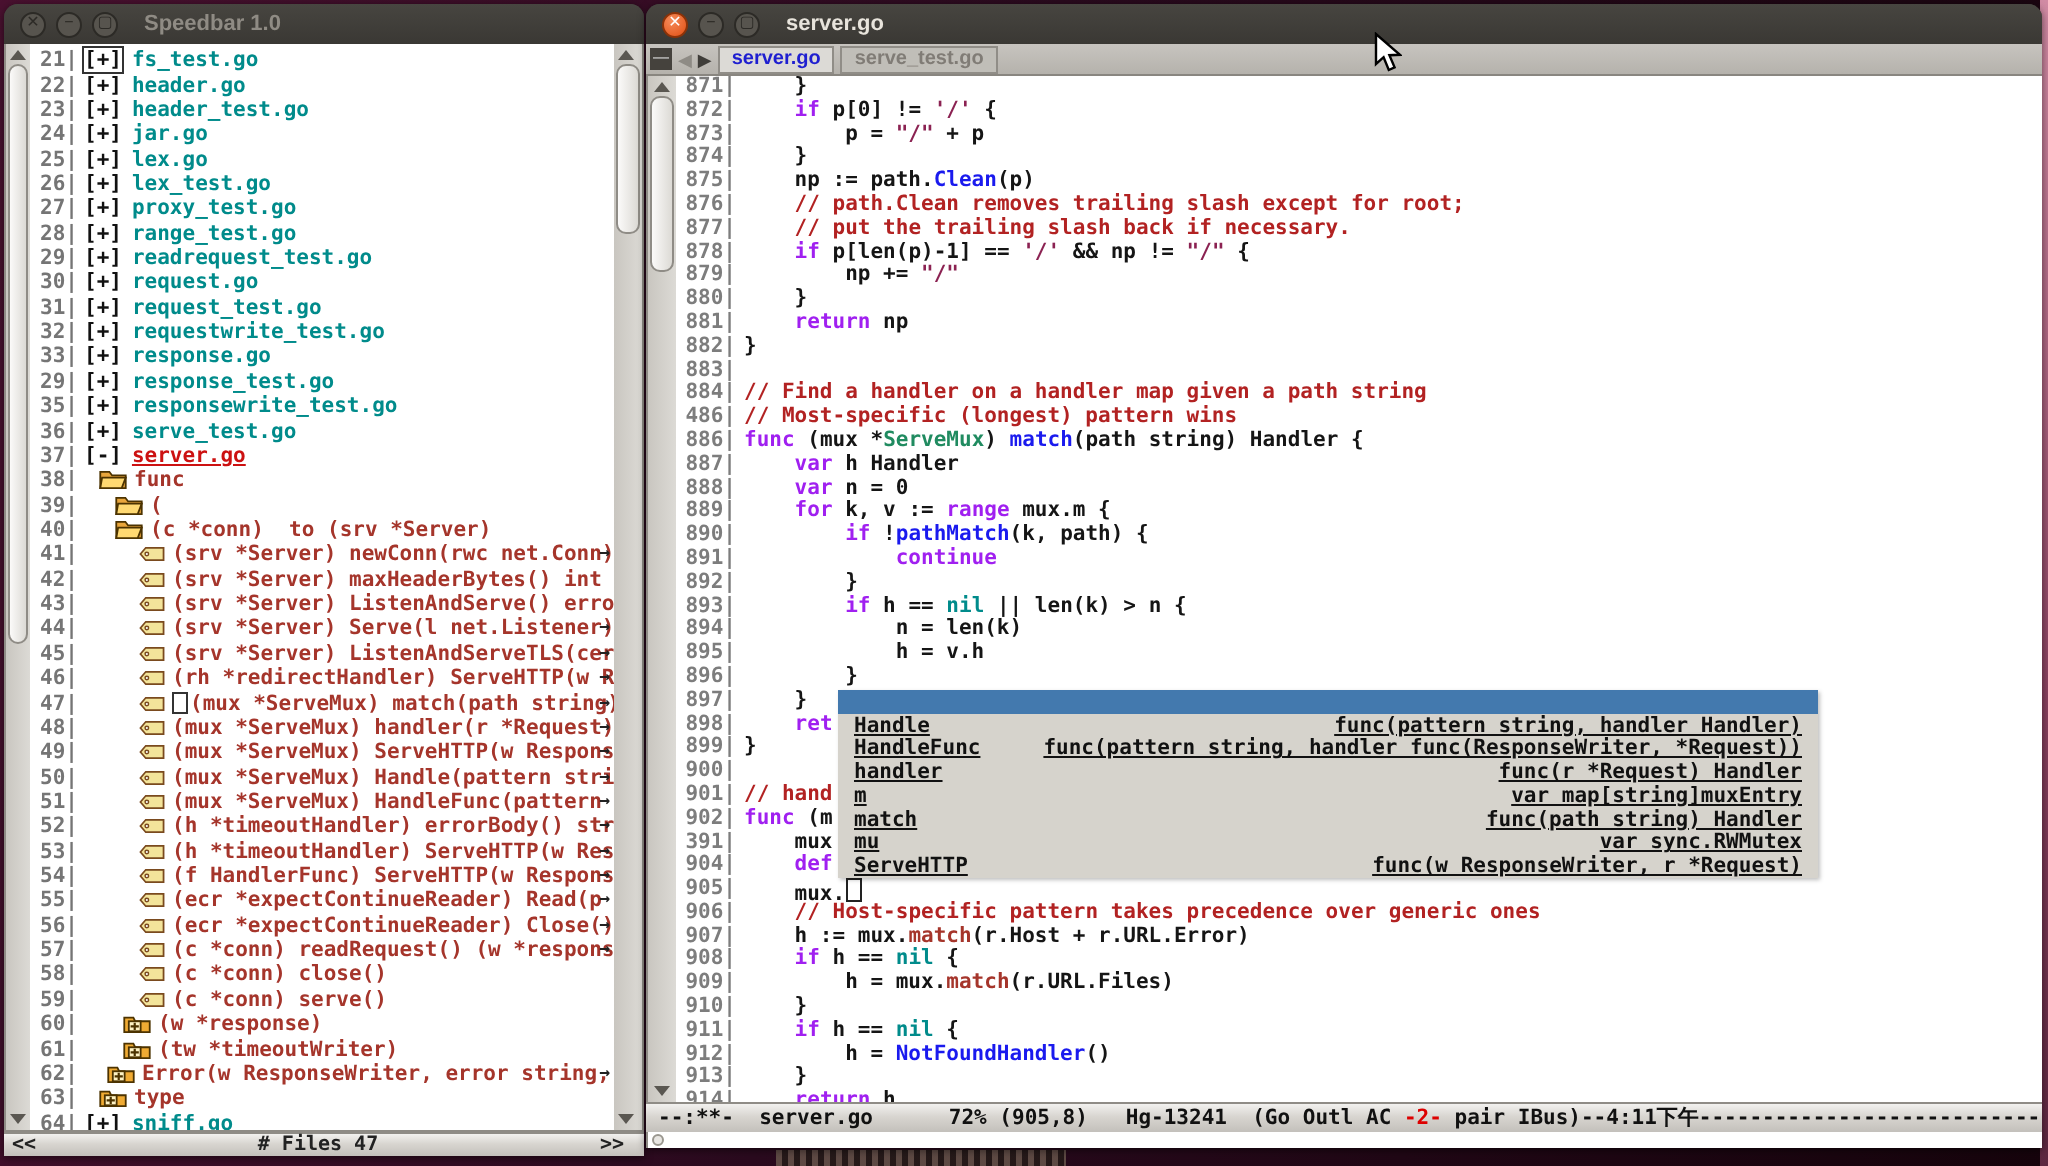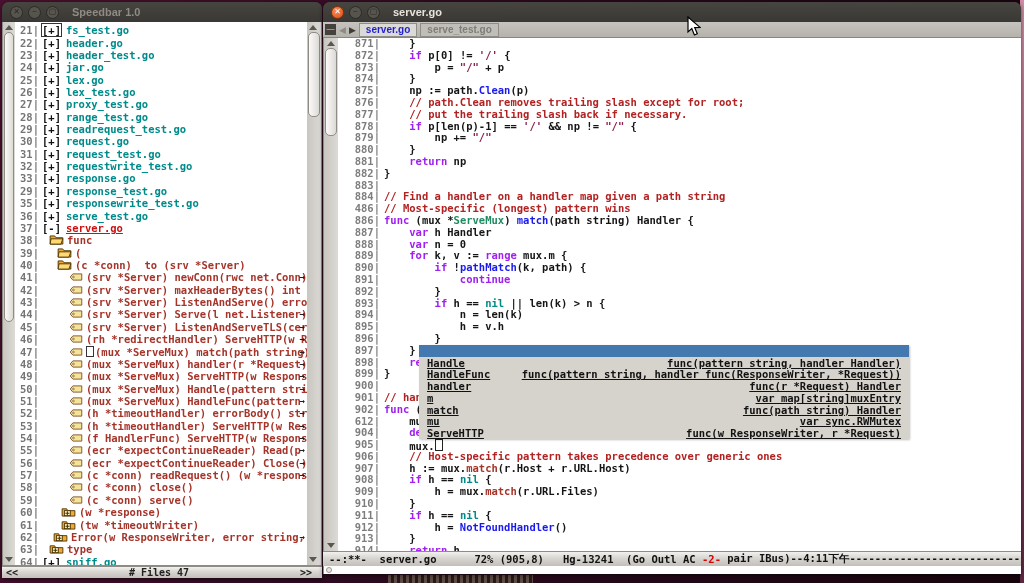--- a/index.html
+++ b/index.html
@@ -65,21 +65,21 @@
   .tab{height:14px;display:flex;align-items:center;padding:0 6px;font-size:10px;font-weight:bold;
     border:1px solid #908d87;box-sizing:border-box;}
   .tab.active{background:#dcdad6;color:#1f1fd0;}
   .tab.inactive{background:#c0beb8;color:#807c76;}
   #ed-body{position:absolute;top:36px;left:0;right:0;bottom:23px;background:#fff;display:flex;
     border-left:1px solid #8e8b85;box-sizing:border-box;}
   #ed-scroll{width:14px;flex:none;}
   #code-text-layer{flex:1;overflow:hidden;position:relative;}
   .code-line{height:11.8px;display:flex;white-space:pre;
     font-family:"DejaVu Sans Mono",monospace;font-size:10.5px;font-weight:bold;line-height:11.8px;}
-  .lnum{width:30px;text-align:right;color:#7d7d7d;flex:none;margin-left:12px;}
+  .lnum{width:30px;text-align:right;color:#7d7d7d;flex:none;}
   .ltext{padding-left:4px;}
   .sg-d{color:#151515;} .sg-k{color:#a020f0;} .sg-c{color:#b22222;} .sg-s{color:#8b2252;}
   .sg-f{color:#1a1aee;} .sg-t{color:#208b60;} .sg-o{color:#008b8b;text-align:center;} .sg-m{color:#a5352b;}
   .hollow-cursor{display:inline-block;width:6px;height:10px;border:1px solid #222;vertical-align:-1px;}
 
   #ac-popup{position:absolute;left:81px;top:306.8px;width:490px;background:#d6d3cc;
     font-family:"DejaVu Sans Mono",monospace;font-size:10.5px;font-weight:bold;color:#111;
     box-shadow:1px 1px 2px rgba(0,0,0,.25);}
   .ac-row{height:11.8px;display:flex;justify-content:space-between;align-items:center;padding:0 8px;white-space:pre;text-decoration:underline;}
   .ac-row.sel{background:#4379ae;}
@@ -319,25 +319,25 @@
         <div class="code-line"><span class="lnum">893|</span><span class="ltext"><span class="sg-d">        </span><span class="sg-k">if</span><span class="sg-d"> h == </span><span class="sg-o">nil</span><span class="sg-d"> || len(k) &gt; n {</span></span></div>
         <div class="code-line"><span class="lnum">894|</span><span class="ltext"><span class="sg-d">            n = len(k)</span></span></div>
         <div class="code-line"><span class="lnum">895|</span><span class="ltext"><span class="sg-d">            h = v.h</span></span></div>
         <div class="code-line"><span class="lnum">896|</span><span class="ltext"><span class="sg-d">        }</span></span></div>
         <div class="code-line"><span class="lnum">897|</span><span class="ltext"><span class="sg-d">    }</span></span></div>
         <div class="code-line"><span class="lnum">898|</span><span class="ltext"><span class="sg-d">    </span><span class="sg-k">ret</span></span></div>
         <div class="code-line"><span class="lnum">899|</span><span class="ltext"><span class="sg-d">}</span></span></div>
         <div class="code-line"><span class="lnum">900|</span><span class="ltext"></span></div>
         <div class="code-line"><span class="lnum">901|</span><span class="ltext"><span class="sg-c">// hand</span></span></div>
         <div class="code-line"><span class="lnum">902|</span><span class="ltext"><span class="sg-k">func</span><span class="sg-d"> (m</span></span></div>
-        <div class="code-line"><span class="lnum">612|</span><span class="ltext"><span class="sg-d">    mux</span></span></div>
+        <div class="code-line"><span class="lnum">391|</span><span class="ltext"><span class="sg-d">    mux</span></span></div>
         <div class="code-line"><span class="lnum">904|</span><span class="ltext"><span class="sg-d">    </span><span class="sg-k">def</span></span></div>
         <div class="code-line"><span class="lnum">905|</span><span class="ltext"><span class="sg-d">    mux.</span><span class="hollow-cursor"></span></span></div>
         <div class="code-line"><span class="lnum">906|</span><span class="ltext"><span class="sg-d">    </span><span class="sg-c">// Host-specific pattern takes precedence over generic ones</span></span></div>
-        <div class="code-line"><span class="lnum">907|</span><span class="ltext"><span class="sg-d">    h := mux.</span><span class="sg-m">match</span><span class="sg-d">(r.Host + r.URL.Host)</span></span></div>
+        <div class="code-line"><span class="lnum">907|</span><span class="ltext"><span class="sg-d">    h := mux.</span><span class="sg-m">match</span><span class="sg-d">(r.Host + r.URL.Error)</span></span></div>
         <div class="code-line"><span class="lnum">908|</span><span class="ltext"><span class="sg-d">    </span><span class="sg-k">if</span><span class="sg-d"> h == </span><span class="sg-o">nil</span><span class="sg-d"> {</span></span></div>
         <div class="code-line"><span class="lnum">909|</span><span class="ltext"><span class="sg-d">        h = mux.</span><span class="sg-m">match</span><span class="sg-d">(r.URL.Files)</span></span></div>
         <div class="code-line"><span class="lnum">910|</span><span class="ltext"><span class="sg-d">    }</span></span></div>
         <div class="code-line"><span class="lnum">911|</span><span class="ltext"><span class="sg-d">    </span><span class="sg-k">if</span><span class="sg-d"> h == </span><span class="sg-o">nil</span><span class="sg-d"> {</span></span></div>
         <div class="code-line"><span class="lnum">912|</span><span class="ltext"><span class="sg-d">        h = </span><span class="sg-f">NotFoundHandler</span><span class="sg-d">()</span></span></div>
         <div class="code-line"><span class="lnum">913|</span><span class="ltext"><span class="sg-d">    }</span></span></div>
         <div class="code-line"><span class="lnum">914|</span><span class="ltext"><span class="sg-d">    </span><span class="sg-k">return</span><span class="sg-d"> h</span></span></div>
         <div id="ac-popup">
           <div class="ac-row sel"><span></span><span></span></div>
           <div class="ac-row"><span>Handle</span><span>func(pattern string, handler Handler)</span></div>

